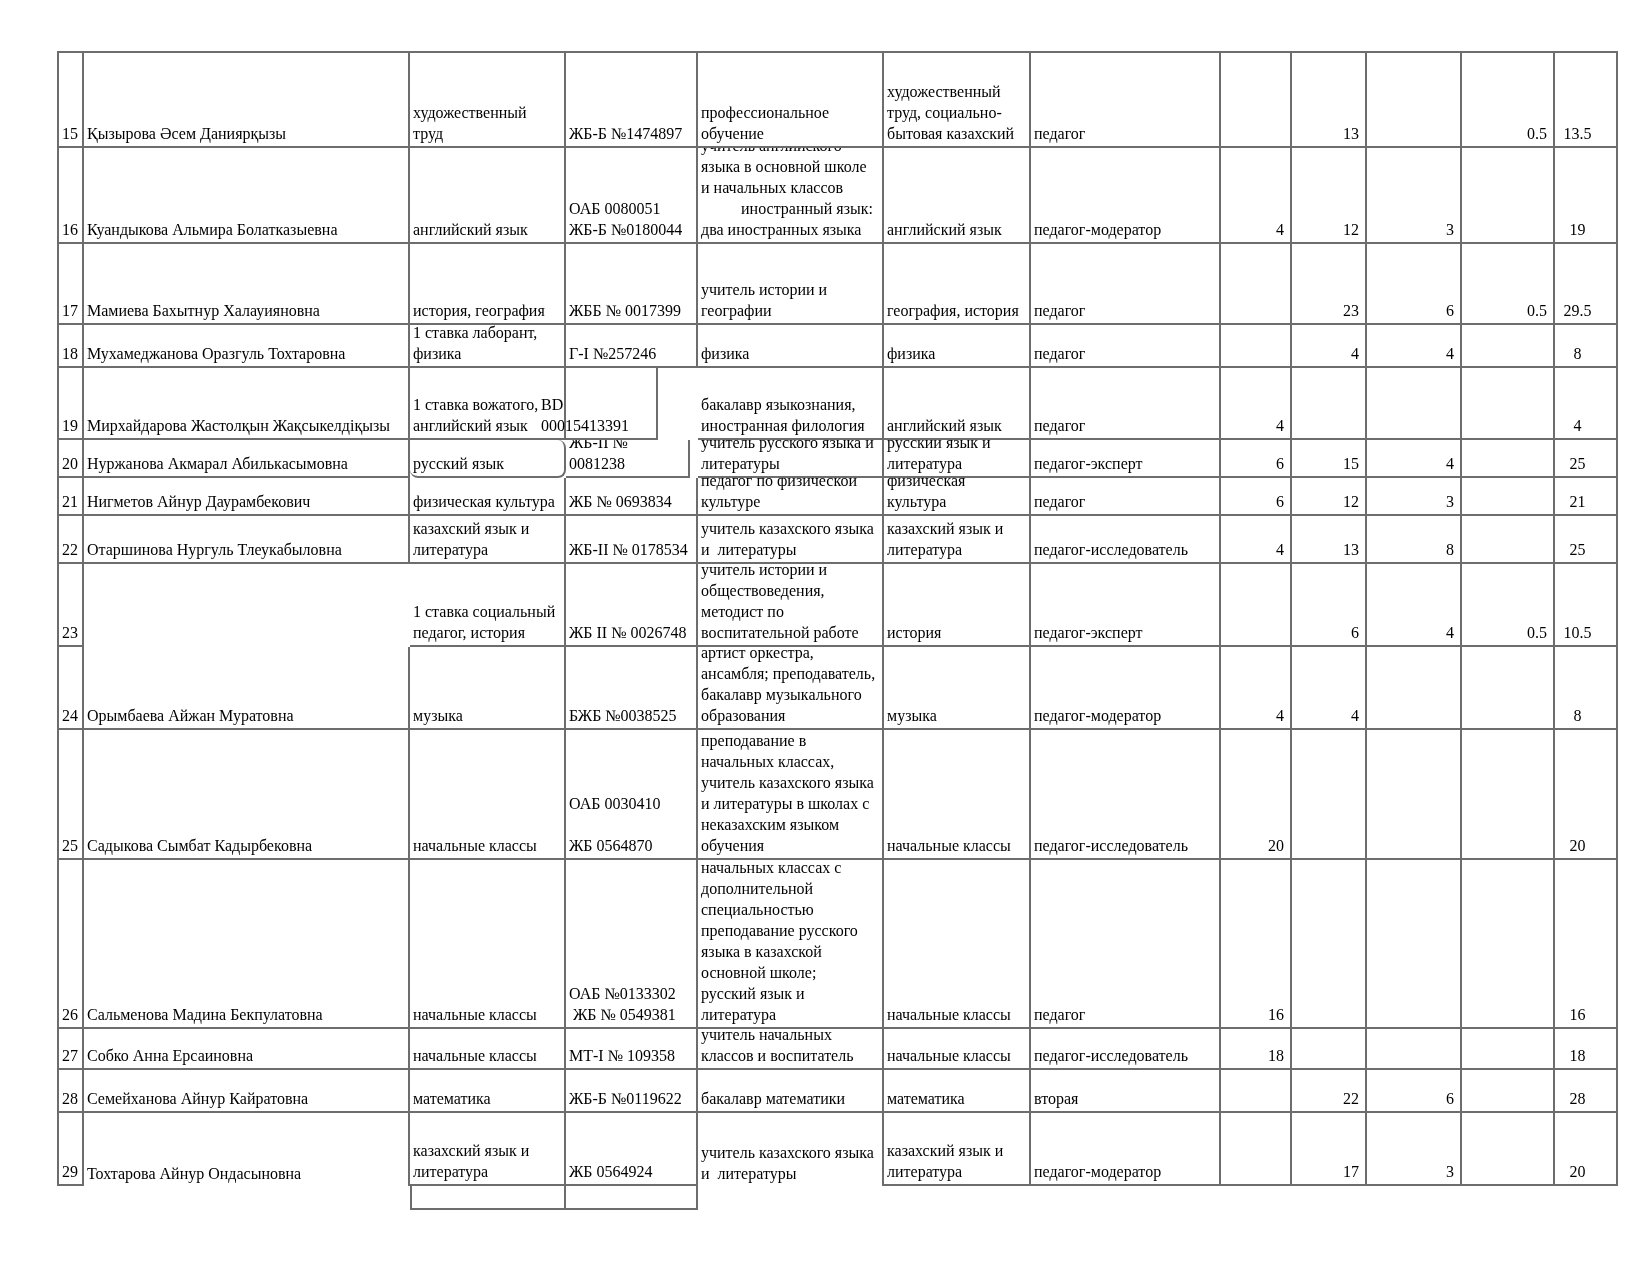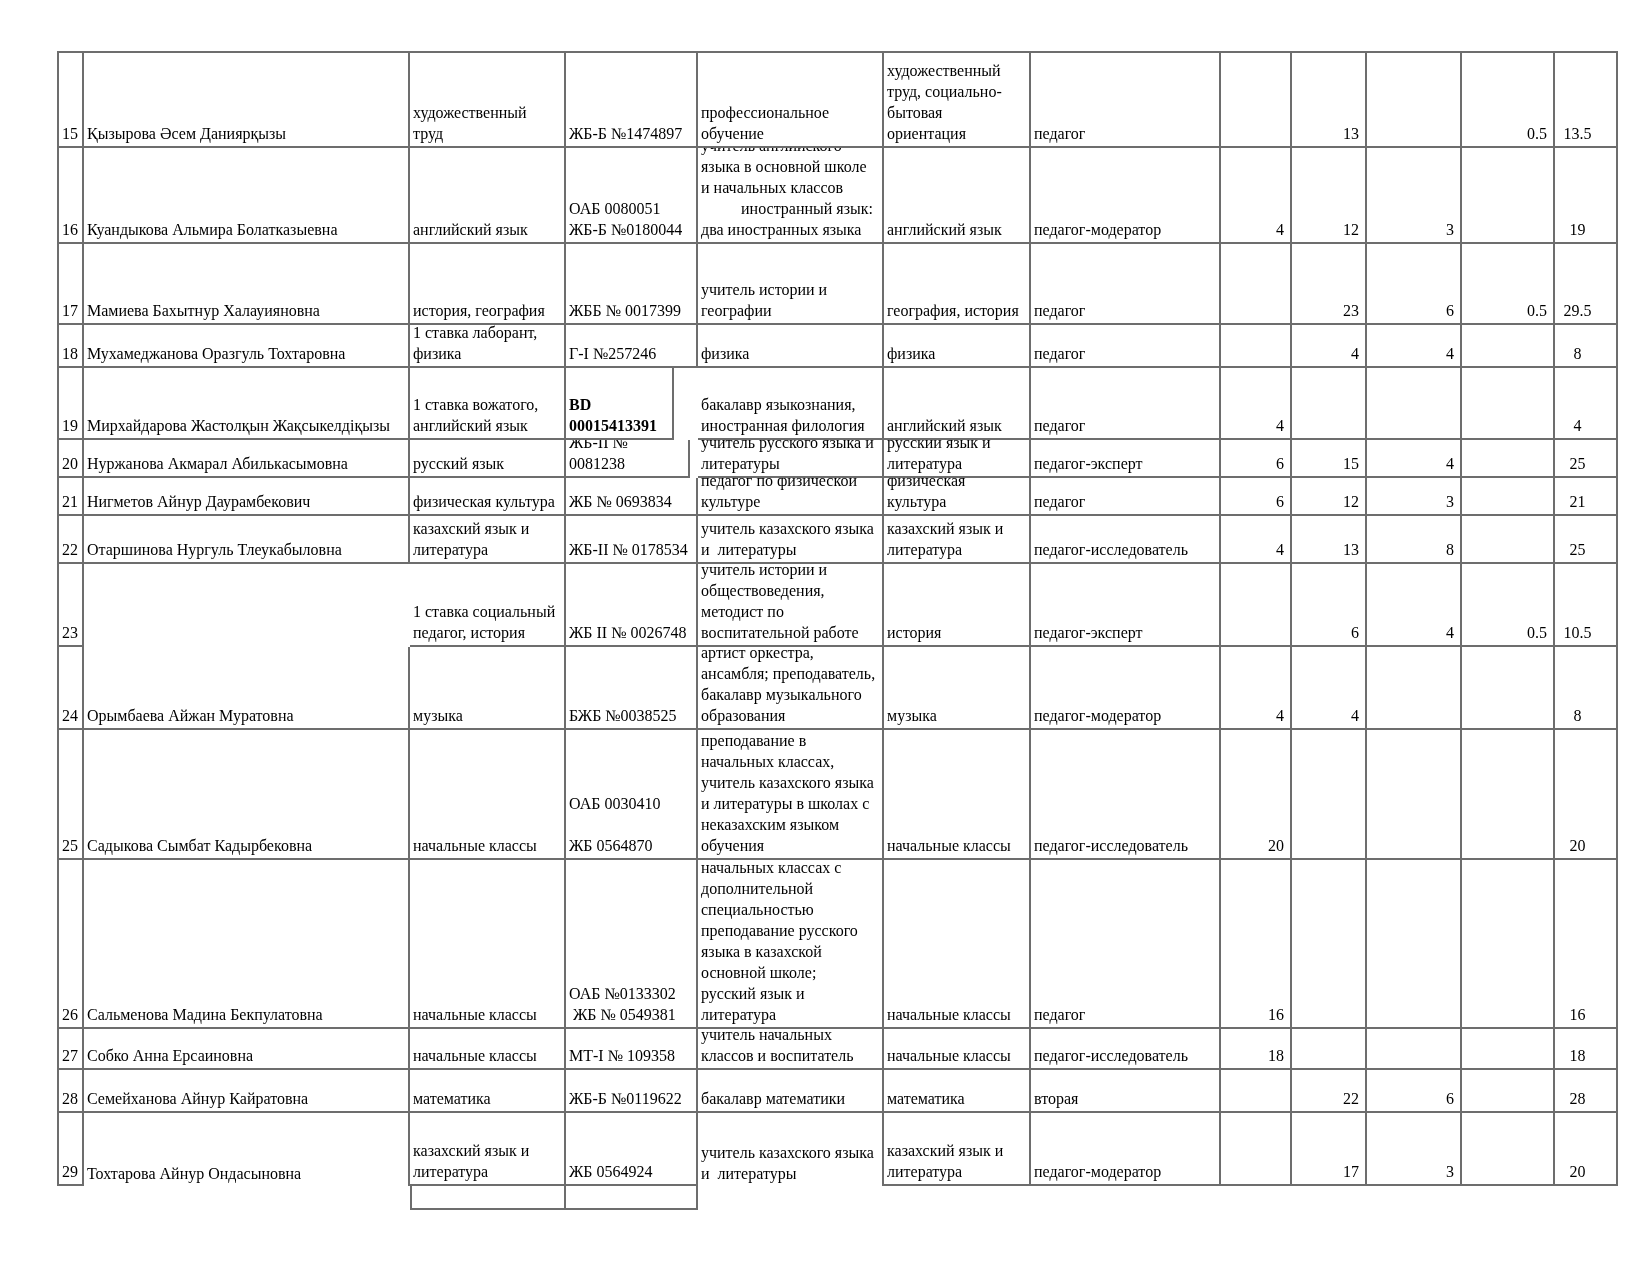--- a/index.html
+++ b/index.html
@@ -49,21 +49,21 @@
       <div class="cell  bt" style="left: 509px; width: 132px; height: 97px;">
         <span class="tx">ЖБ-Б №1474897</span>
       </div>
       <div class="cell  bt" style="left: 641px; width: 186px; height: 97px;">
         <span class="tx">профессиональное
 обучение</span>
       </div>
       <div class="cell  bt" style="left: 827px; width: 147px; height: 97px;">
         <span class="tx">художественный
 труд, социально-
-бытовая ориентация</span>
+бытовая казахский</span>
       </div>
       <div class="cell  bt" style="left: 974px; width: 190px; height: 97px;">
         <span class="tx">педагог</span>
       </div>
       <div class="cell a-r bt" style="left: 1164px; width: 71px; height: 97px;">
         <span class="tx"></span>
       </div>
       <div class="cell a-r bt" style="left: 1235px; width: 75px; height: 97px;">
         <span class="tx">13</span>
       </div>
@@ -202,21 +202,21 @@
       <div class="cell  bl" style="left: 0px; width: 27px; height: 72px;">
         <span class="tx">19</span>
       </div>
       <div class="cell " style="left: 27px; width: 326px; height: 72px;">
         <span class="tx">Мирхайдарова Жастолқын Жақсыкелдіқызы</span>
       </div>
       <div class="cell " style="left: 353px; width: 156px; height: 72px;">
         <span class="tx">1 ставка вожатого,
 английский язык</span>
       </div>
-      <div class="cell " style="left: 509px; width: 108px; height: 72px; font-weight: bold;">
+      <div class="cell " style="left: 481px; width: 120px; height: 72px;">
         <span class="tx">BD 00015413391</span>
       </div>
       <div class="cell " style="left: 641px; width: 186px; height: 72px;">
         <span class="tx">бакалавр языкознания,
 иностранная филология</span>
       </div>
       <div class="cell " style="left: 827px; width: 147px; height: 72px;">
         <span class="tx">английский язык</span>
       </div>
       <div class="cell " style="left: 974px; width: 190px; height: 72px;">
@@ -238,21 +238,21 @@
         <span class="tx">4</span>
       </div>
     </div>
     <div class="trow" style="top: 389px; height: 38px;">
       <div class="cell  bl" style="left: 0px; width: 27px; height: 38px;">
         <span class="tx">20</span>
       </div>
       <div class="cell " style="left: 27px; width: 326px; height: 38px;">
         <span class="tx">Нуржанова Акмарал Абилькасымовна</span>
       </div>
-      <div class="cell " style="left: 353px; width: 156px; height: 38px;">
+      <div class="cell " style="left: 353px; width: 156px; height: 38px; border-radius: 8px;">
         <span class="tx">русский язык</span>
       </div>
       <div class="cell " style="left: 509px; width: 124px; height: 38px;">
         <span class="tx">ЖБ-II № 0081238</span>
       </div>
       <div class="cell " style="left: 641px; width: 186px; height: 38px;">
         <span class="tx">учитель русского языка и
 литературы</span>
       </div>
       <div class="cell " style="left: 827px; width: 147px; height: 38px;">

